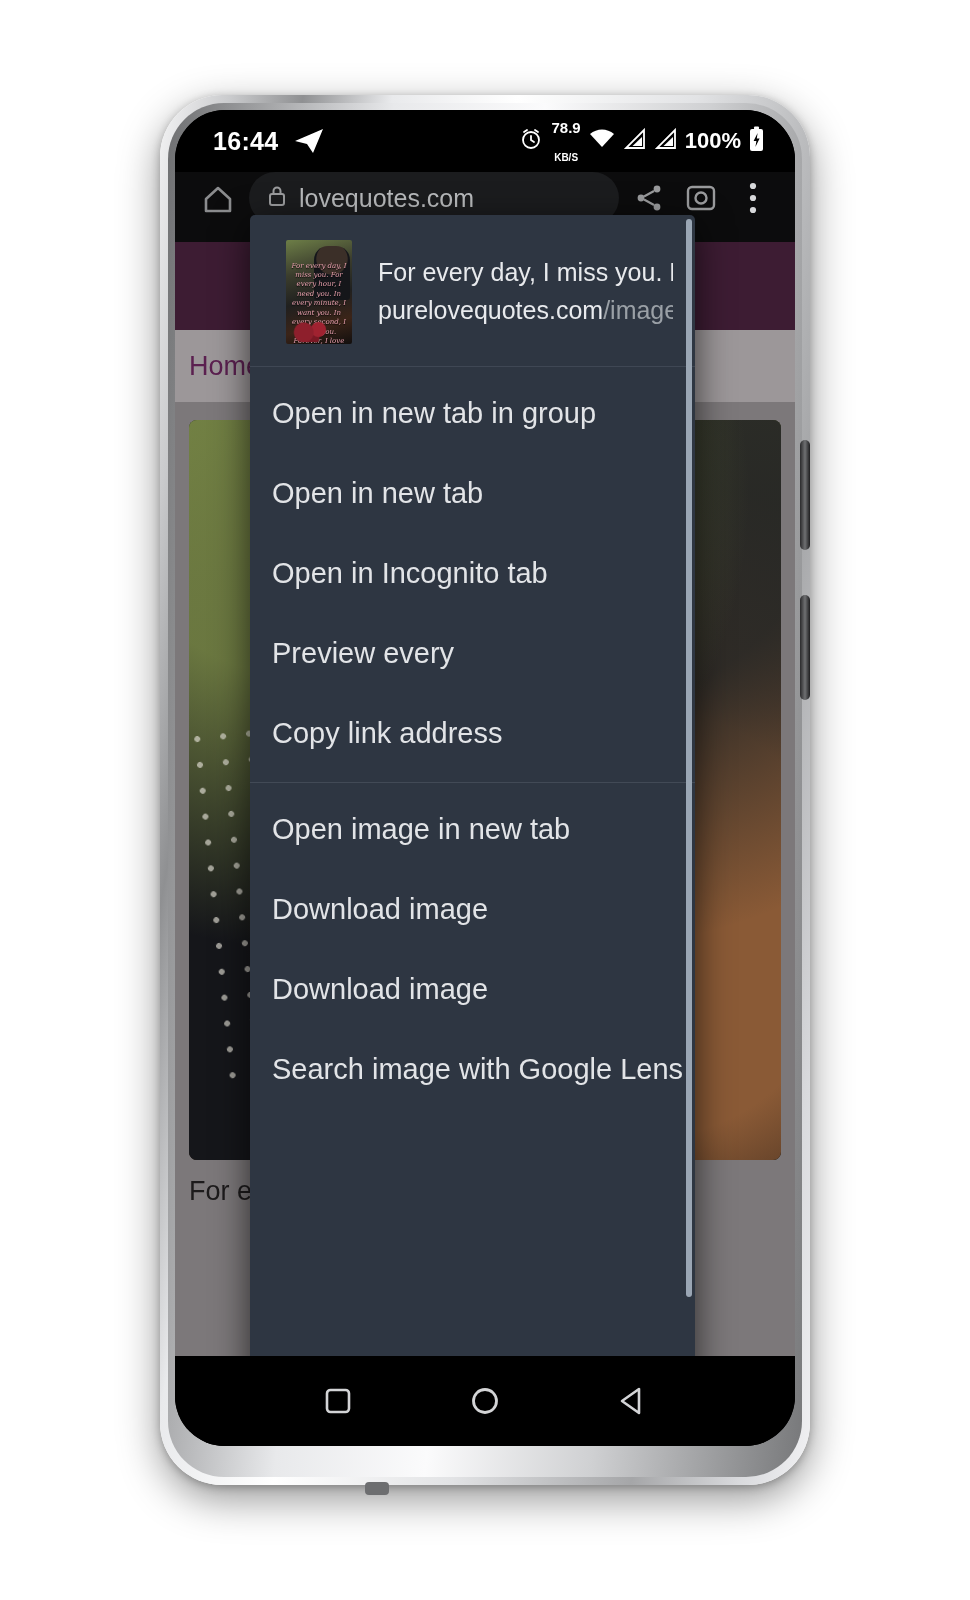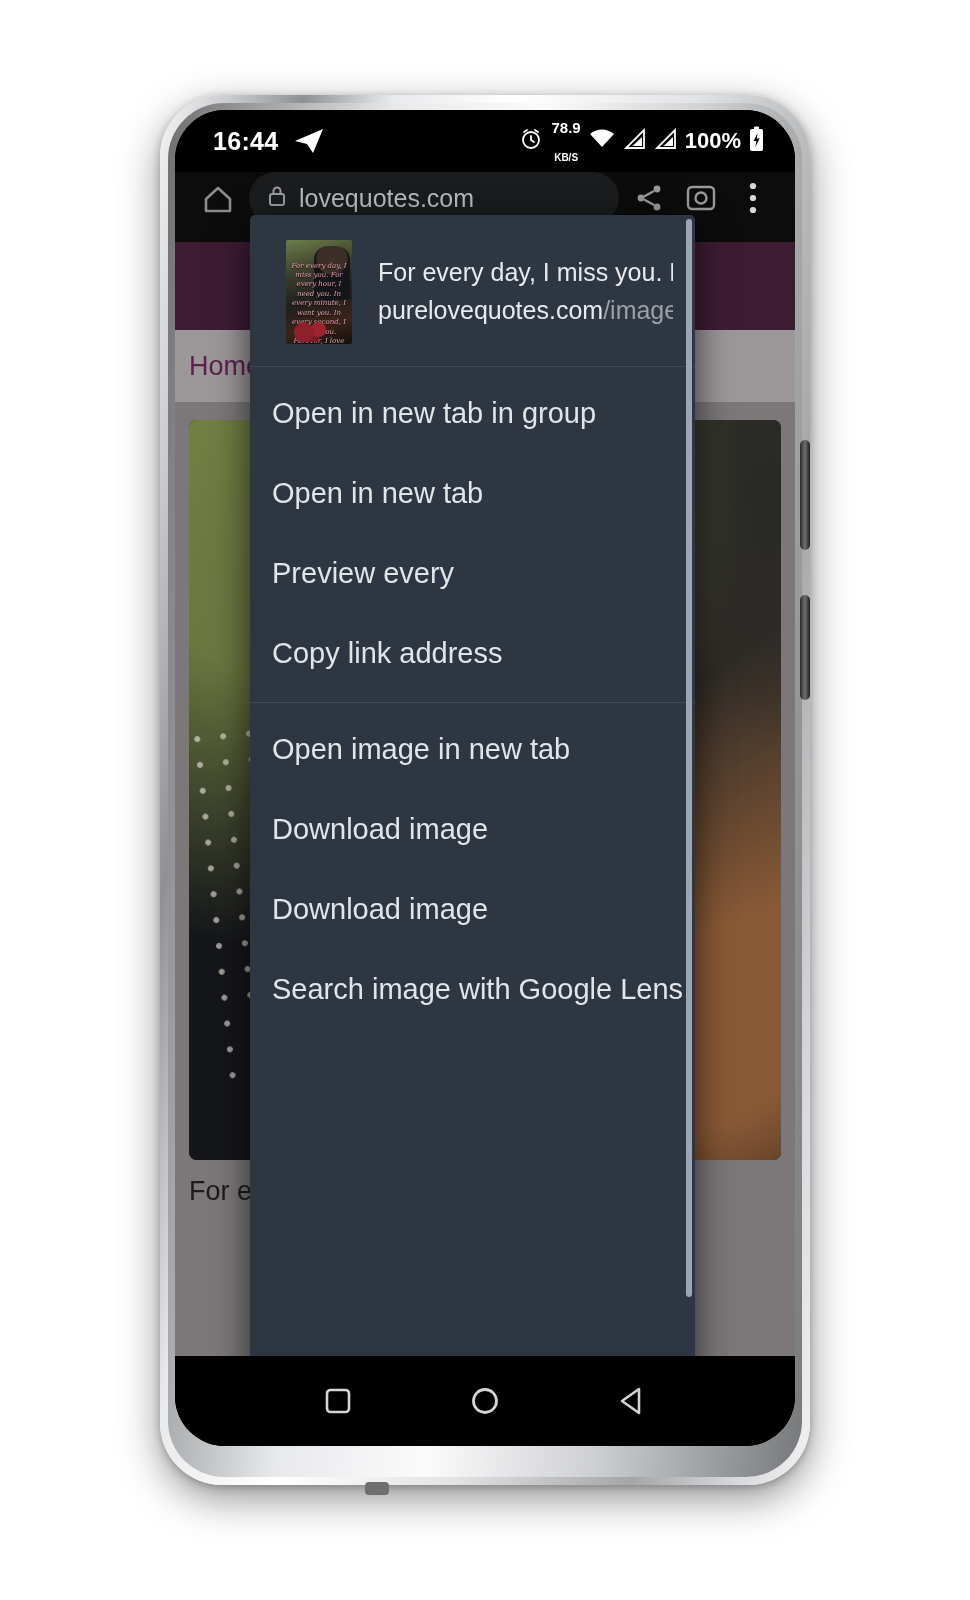--- a/index.html
+++ b/index.html
@@ -379,20 +379,21 @@
           <div id="ctx-title">For every day, I miss you. F...</div>
           <div id="ctx-url-line">
             <span id="ctx-url-domain">purelovequotes.com</span><span id="ctx-url-path">/image...</span>
           </div>
         </div>
       </div>
 
       <div id="context-menu-list">
         <div class="menu-item">Open in new tab in group</div>
         <div class="menu-item">Open in new tab</div>
+        <div class="menu-item">Open in Incognito tab</div>
         <div class="menu-item">Preview every</div>
         <div class="menu-item">Copy link address</div>
 
         <div class="menu-divider"></div>
 
         <div class="menu-item">Open image in new tab</div>
         <div class="menu-item">Download image</div>
         <div class="menu-item">Download image</div>
         <div class="menu-item">Search image with Google Lens</div>
       </div>

